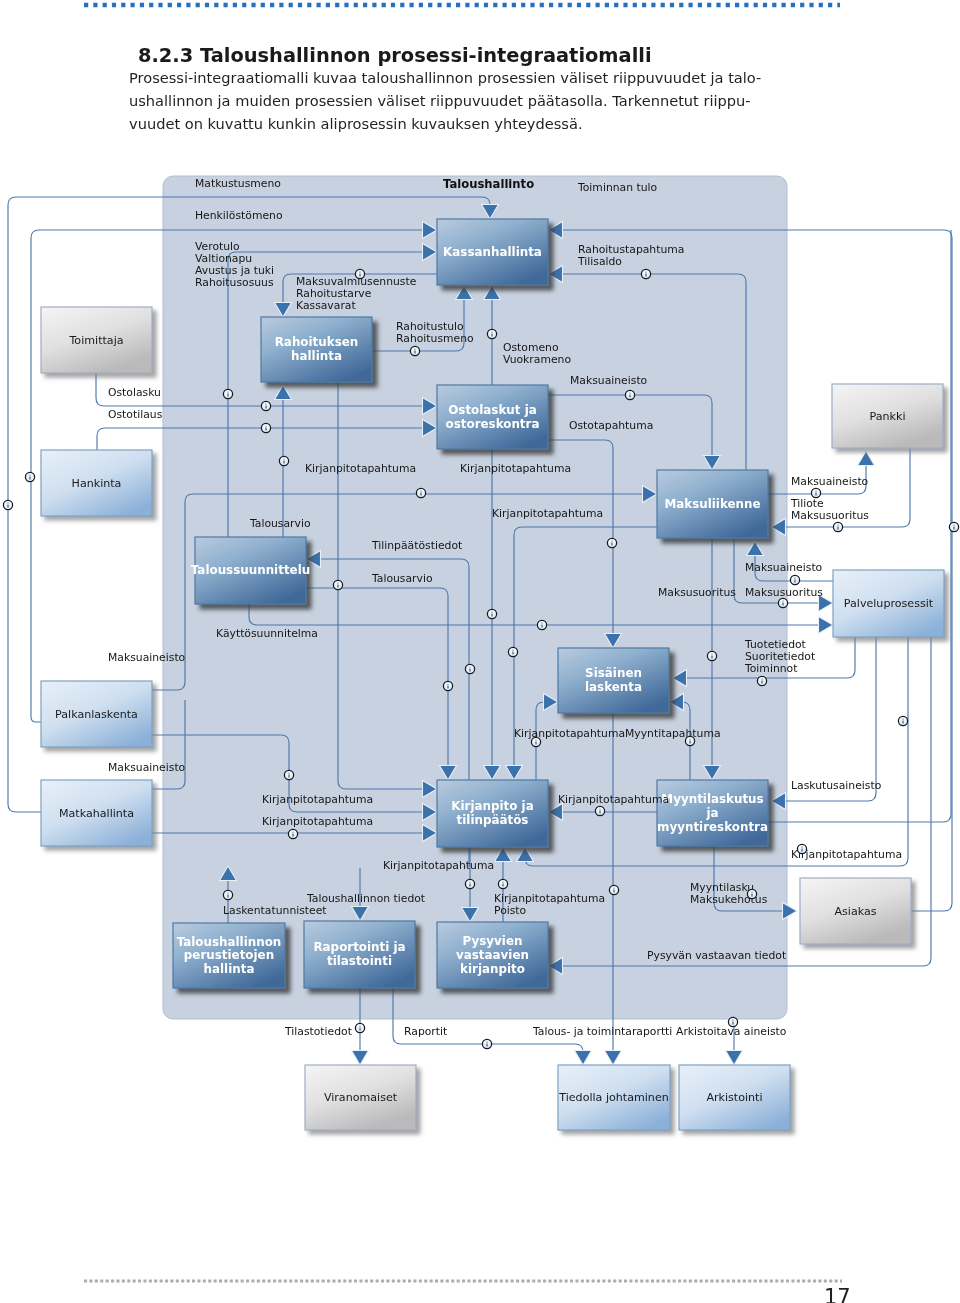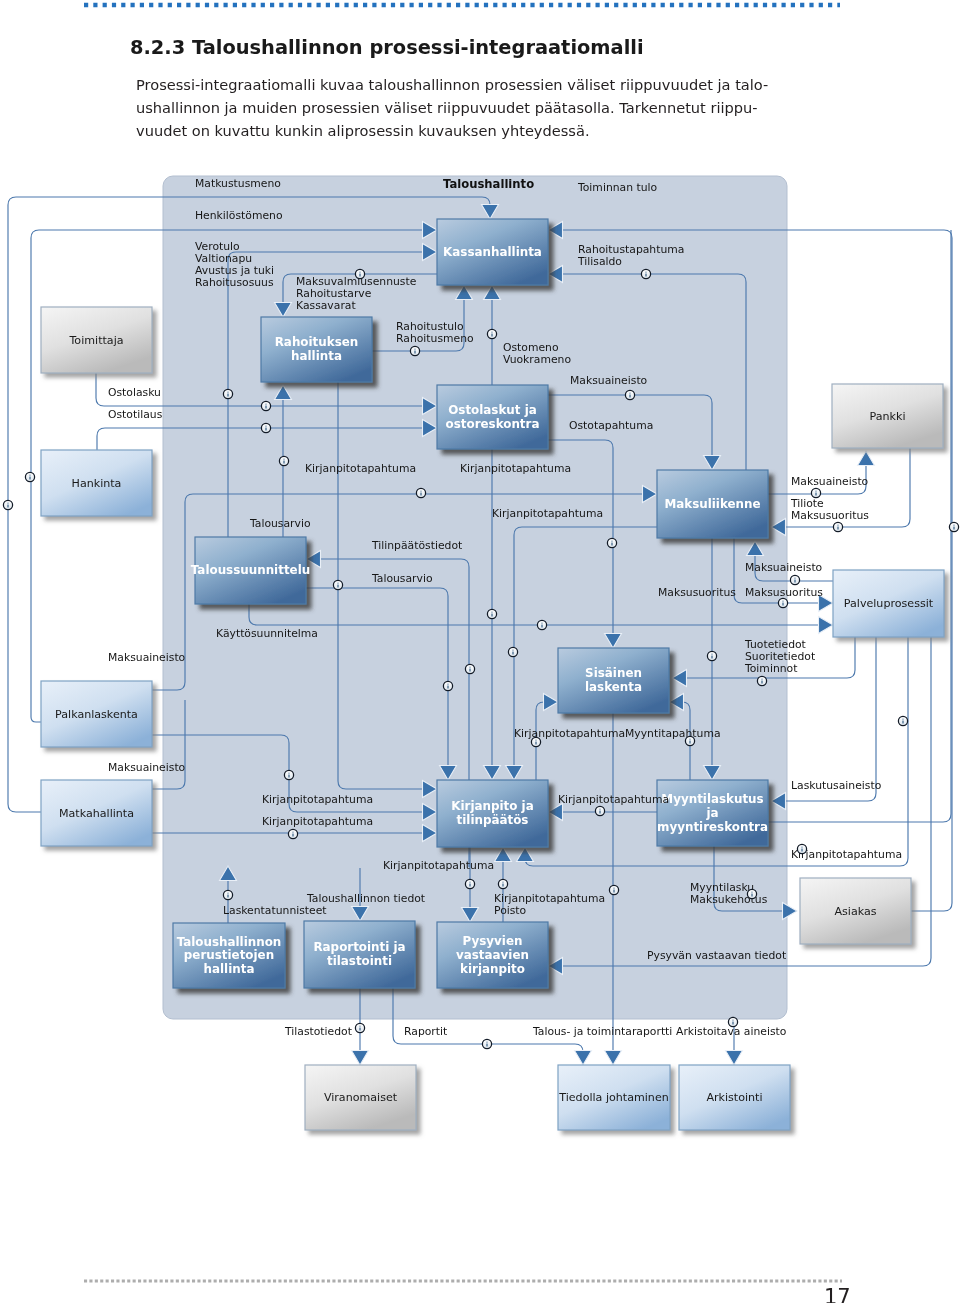--- a/index.html
+++ b/index.html
@@ -4,23 +4,23 @@
 <style>
   *{box-sizing:border-box}
   html,body{margin:0;padding:0}
   body{width:960px;height:1303px;background:#fff;
        font-family:"DejaVu Sans",sans-serif;overflow:hidden}
   .page{position:relative;width:960px;height:1303px;overflow:hidden}
   .rule{position:absolute}
   #topdots{left:84px;top:2px;width:756px;height:6px}
   #botdots{left:84px;top:1279px;width:758px;height:4px}
   .heading{position:absolute;left:122px;top:28px;font-size:19.4px;font-weight:bold;
-           color:#1a1a1a;white-space:nowrap;margin:8px}
+           color:#1a1a1a;white-space:nowrap;margin:16px}
   .para{position:absolute;left:129px;top:66px;width:686px;font-size:14.6px;
-        color:#231f20;line-height:23.2px;margin:7px;white-space:pre-line}
+        color:#231f20;line-height:23.2px;margin:0;white-space:pre-line}
   .pageno{position:absolute;left:824px;top:1285px;font-size:21px;color:#231f20}
   #diagram{position:absolute;left:0;top:0}
   #diagram text{font-family:"DejaVu Sans",sans-serif}
   .flbl{font-size:10.8px;fill:#161616}
   .boxlbl{font-size:11.1px;fill:#1a1a1a;text-anchor:middle}
   .boxlbl.proc{font-size:11.9px;font-weight:bold;fill:#ffffff}
   .panellbl{font-size:11.6px;font-weight:bold;fill:#111}
 </style>
 </head>
 <body>

